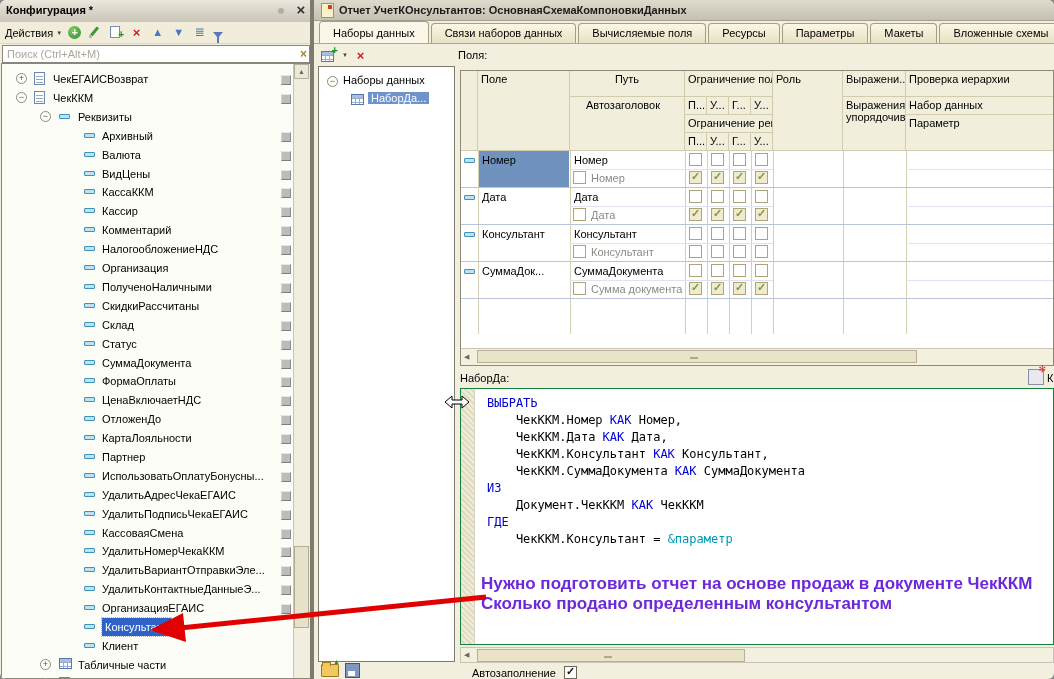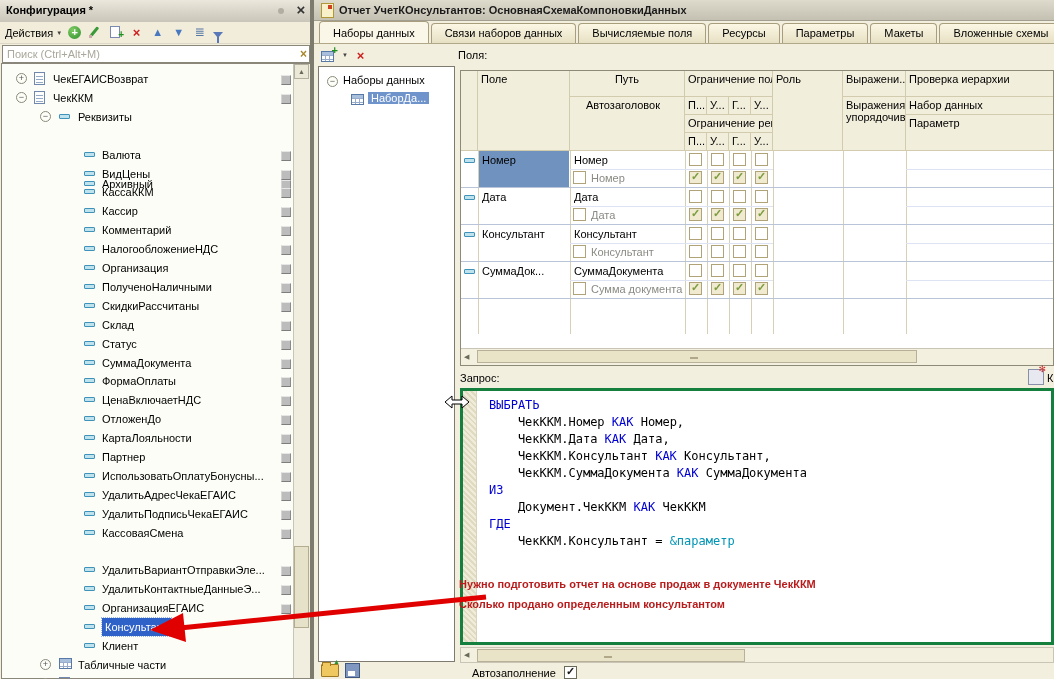--- a/index.html
+++ b/index.html
@@ -1,18 +1,18 @@
 <!DOCTYPE html>
 <html><head>
 <meta charset="utf-8">
 <style>
   html,body{margin:0;padding:0;background:#888;}
   #app{position:relative;width:1054px;height:679px;overflow:hidden;
        font-family:"Liberation Sans",sans-serif;font-size:11px;color:#000;
-       background:#f3efde;}
+       background:#f3efde;border-radius:6px;}
   .abs{position:absolute;}
   .nosel{user-select:none;}
 
   
   .lw-titlebar{left:0;top:0;width:312px;height:22px;
     background:linear-gradient(#ebe7dc,#c9c5b8);border-bottom:1px solid #9a968a;}
   .lw-title{position:absolute;left:6px;top:4px;font-weight:bold;}
   .pin-dot{position:absolute;left:278px;top:8px;width:6px;height:6px;border-radius:50%;background:#b2aea2;}
   .close-x{position:absolute;left:292px;top:1px;width:18px;height:18px;text-align:center;
     font-size:15px;font-weight:bold;color:#333;line-height:18px;cursor:default;}
@@ -97,41 +97,41 @@
   .cb.on::after{content:"\2713";position:absolute;left:1px;top:-2px;color:#7d9c40;font-weight:bold;font-size:11px;}
   .gscroll{position:absolute;left:0;bottom:0;width:592px;height:16px;background:#f3f0df;border-top:1px solid #c9c5b6;}
   .gs-thumb{position:absolute;top:1px;height:13px;background:#e9e4c8;border:1px solid #b8b098;box-sizing:border-box;}
   .gs-dot{position:absolute;top:6px;width:8px;height:2px;background:#b0a888;}
 
   .query-label{position:absolute;left:460px;top:372px;}
   .i-wizard{position:absolute;left:1028px;top:369px;width:14px;height:14px;background:#e8e8f0;border:1px solid #8890a8;}
   .i-wizard::after{content:"\273B";position:absolute;right:-3px;top:-6px;color:#d03030;font-size:9px;}
   .wizard-k{position:absolute;left:1047px;top:372px;width:7px;overflow:hidden;white-space:nowrap;}
 
-  .query-box{left:460px;top:388px;width:594px;height:257px;background:#fff;border:3px solid #15803d;box-sizing:border-box;}
+  .query-box{left:460px;top:388px;width:594px;height:257px;background:#fff;border:1px solid #15803d;box-sizing:border-box;}
   .query-margin{position:absolute;left:0;top:0;width:13px;height:100%;
     background:repeating-linear-gradient(45deg,#efecd9 0 2px,#e0dbc0 2px 4px);border-right:1px solid #d8d3bc;}
   .qlines{position:absolute;left:26px;top:6px;font-family:"DejaVu Sans Mono","Liberation Mono",monospace;
     font-size:12px;line-height:17px;white-space:pre;}
   .qkw{color:#0000d4;}
   .qprm{color:#0094b5;}
 
   .hq-scroll{left:460px;top:647px;width:594px;height:16px;background:#f3f0df;border:1px solid #c9c5b6;box-sizing:border-box;}
   .arrow-glyph{color:#6a6a5a;font-size:7px;line-height:13px;}
 
   .i-folder{position:absolute;left:321px;top:664px;width:16px;height:11px;background:#f0c860;border:1px solid #a07820;border-radius:1px;}
   .i-folder::before{content:"";position:absolute;left:0;top:-3px;width:7px;height:3px;background:#f0c860;border:1px solid #a07820;border-bottom:none;}
   .i-folder::after{content:"\25B2";position:absolute;right:-2px;top:-7px;color:#2f8f2f;font-size:7px;}
   .i-floppy{position:absolute;left:345px;top:663px;width:13px;height:13px;background:#8098c0;border:1px solid #405880;}
   .i-floppy::after{content:"";position:absolute;left:2px;bottom:1px;width:7px;height:5px;background:#fff;}
   .autofill-label{position:absolute;left:472px;top:667px;}
   .cb-plain{position:absolute;left:564px;top:666px;width:13px;height:13px;background:#fff;border:1px solid #6a6a5a;box-sizing:border-box;}
   .cb-plain::after{content:"\2713";position:absolute;left:1px;top:-2px;color:#1a1a1a;font-weight:bold;font-size:11px;}
 
-  .annotation{position:absolute;left:459px;top:574px;font-size:11px;font-weight:bold;color:#b91c1c;line-height:20px;white-space:nowrap;}
+  .annotation{position:absolute;left:481px;top:574px;font-size:17px;font-weight:bold;color:#6d28d9;line-height:20px;white-space:nowrap;}
   svg.overlay{position:absolute;left:0;top:0;pointer-events:none;}
 </style>
 </head>
 <body>
 
 <div id="app" class="nosel">
 
   <div class="abs lw-titlebar">
     <span class="lw-title">Конфигурация *</span>
     <span class="pin-dot"></span>
@@ -169,21 +169,21 @@
         <div class="t-exp" style="left: 14px;">−</div>
         <div class="t-ico ti-doc" style="left: 32px;"></div>
         <div class="t-label" style="left: 51px;">ЧекККМ</div>
         <div class="t-cube"></div>
       </div>
       <div class="trow" style="top: 43px;">
         <div class="t-exp" style="left: 38px;">−</div>
         <div class="t-ico ti-attr" style="left: 57px;"></div>
         <div class="t-label" style="left: 76px;">Реквизиты</div>
       </div>
-      <div class="trow" style="top: 62px; margin-top: 48px;">
+      <div class="trow" style="top: 62px;">
         <div class="t-ico ti-attr" style="left: 82px;"></div>
         <div class="t-label" style="left: 100px;">Архивный</div>
         <div class="t-cube"></div>
       </div>
       <div class="trow" style="top: 81px;">
         <div class="t-ico ti-attr" style="left: 82px;"></div>
         <div class="t-label" style="left: 100px;">Валюта</div>
         <div class="t-cube"></div>
       </div>
       <div class="trow" style="top: 100px;">
@@ -277,20 +277,25 @@
         <div class="t-cube"></div>
       </div>
       <div class="trow" style="top: 440px;">
         <div class="t-ico ti-attr" style="left: 82px;"></div>
         <div class="t-label" style="left: 100px;">УдалитьПодписьЧекаЕГАИС</div>
         <div class="t-cube"></div>
       </div>
       <div class="trow" style="top: 459px;">
         <div class="t-ico ti-attr" style="left: 82px;"></div>
         <div class="t-label" style="left: 100px;">КассоваяСмена</div>
+        <div class="t-cube"></div>
+      </div>
+      <div class="trow" style="top: 477px;">
+        <div class="t-ico ti-attr" style="left: 82px;"></div>
+        <div class="t-label" style="left: 100px;">УдалитьНомерЧекаККМ</div>
         <div class="t-cube"></div>
       </div>
       <div class="trow" style="top: 496px;">
         <div class="t-ico ti-attr" style="left: 82px;"></div>
         <div class="t-label" style="left: 100px;">УдалитьВариантОтправкиЭле...</div>
         <div class="t-cube"></div>
       </div>
       <div class="trow" style="top: 515px;">
         <div class="t-ico ti-attr" style="left: 82px;"></div>
         <div class="t-label" style="left: 100px;">УдалитьКонтактныеДанныеЭ...</div>
@@ -460,21 +465,21 @@
         <div class="cb on" style="left: 294px; top: 20px;"></div>
       </div>
       <div class="gscroll">
         <span class="arrow-glyph" style="position: absolute; left: 3px; top: 1px;">◀</span>
         <div class="gs-thumb" style="left: 16px; width: 440px;">
           <div class="gs-dot" style="left: 212px;"></div>
         </div>
       </div>
     </div>
 
-  <span class="query-label">Запрос:</span>
+  <span class="query-label">НаборДа:</span>
   <span class="i-wizard"></span>
   <span class="wizard-k">Конструктор запроса</span>
 
   <div class="abs query-box">
     <div class="query-margin"></div>
     <div class="qlines" id="qlines"><div><span class="qkw">ВЫБРАТЬ</span></div><div><span>    ЧекККМ.Номер </span><span class="qkw">КАК</span><span> Номер,</span></div><div><span>    ЧекККМ.Дата </span><span class="qkw">КАК</span><span> Дата,</span></div><div><span>    ЧекККМ.Консультант </span><span class="qkw">КАК</span><span> Консультант,</span></div><div><span>    ЧекККМ.СуммаДокумента </span><span class="qkw">КАК</span><span> СуммаДокумента</span></div><div><span class="qkw">ИЗ</span></div><div><span>    Документ.ЧекККМ </span><span class="qkw">КАК</span><span> ЧекККМ</span></div><div><span class="qkw">ГДЕ</span></div><div><span>    ЧекККМ.Консультант = </span><span class="qprm">&amp;параметр</span></div></div>
   </div>
 
   <div class="abs hq-scroll">
     <span class="arrow-glyph" style="position:absolute;left:3px;top:0;">◀</span>

